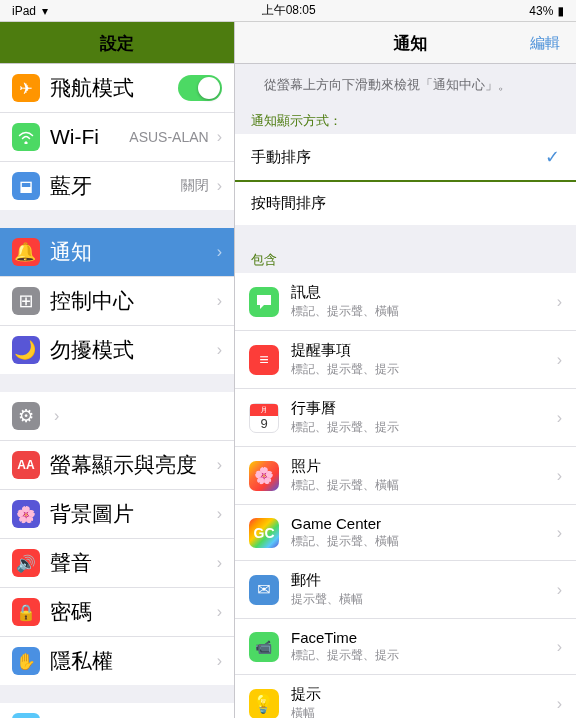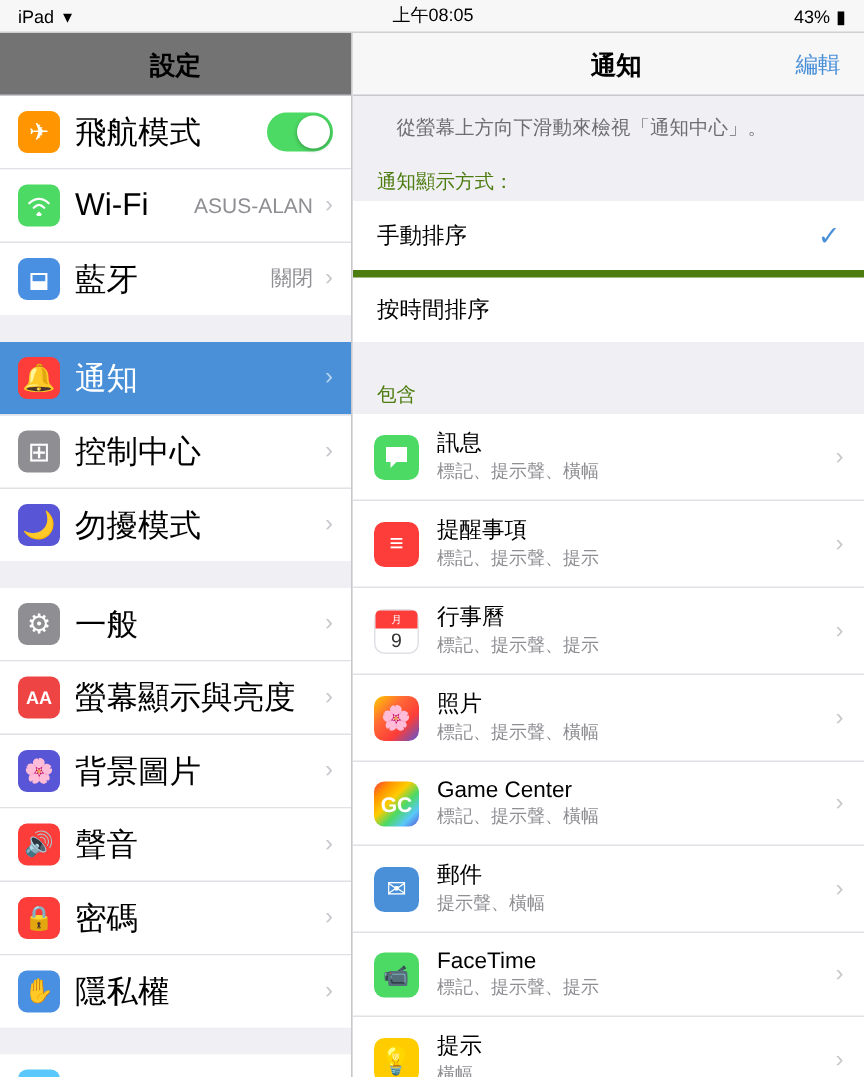--- a/index.html
+++ b/index.html
@@ -37,21 +37,21 @@
 
     
     .sidebar {
       width: 235px;
       background: #efeff4;
       overflow-y: auto;
       border-right: 1px solid #c8c7cc;
     }
 
     .sidebar-header {
-      background: #737373;
+      background: #4d7c0f;
       text-align: center;
       padding: 10px 0 8px;
       font-size: 17px;
       font-weight: 600;
       border-bottom: 1px solid #c8c7cc;
     }
 
     .sidebar-item {
       display: flex;
       align-items: center;
@@ -240,21 +240,21 @@
 
     
     .sort-section {
       background: white;
       margin-bottom: 0;
     }
     .sort-item {
       display: flex;
       align-items: center;
       padding: 12px 16px;
-      border-bottom: 5px solid #4d7c0f;
+      border-bottom: 2px solid #4d7c0f;
       cursor: pointer;
     }
     .sort-item:last-child {
       border-bottom: none;
     }
     .sort-label {
       flex: 1;
       font-size: 15px;
       color: #000;
     }
@@ -327,21 +327,20 @@
         <span class="item-label">勿擾模式</span>
         <span class="chevron">›</span>
       </div>
     </div>
 
     <div class="section-gap"></div>
 
     <div class="list-section">
       <div class="sidebar-item">
         <div class="item-icon icon-general" style="font-size:18px;">⚙</div>
-        <span class="item-label">一般</span>
         <span class="chevron">›</span>
       </div>
       <div class="sidebar-item">
         <div class="item-icon icon-display" style="font-size:12px; font-weight:bold; background:#ef4444;">AA</div>
         <span class="item-label">螢幕顯示與亮度</span>
         <span class="chevron">›</span>
       </div>
       <div class="sidebar-item">
         <div class="item-icon icon-wallpaper" style="font-size:16px;">🌸</div>
         <span class="item-label">背景圖片</span>

